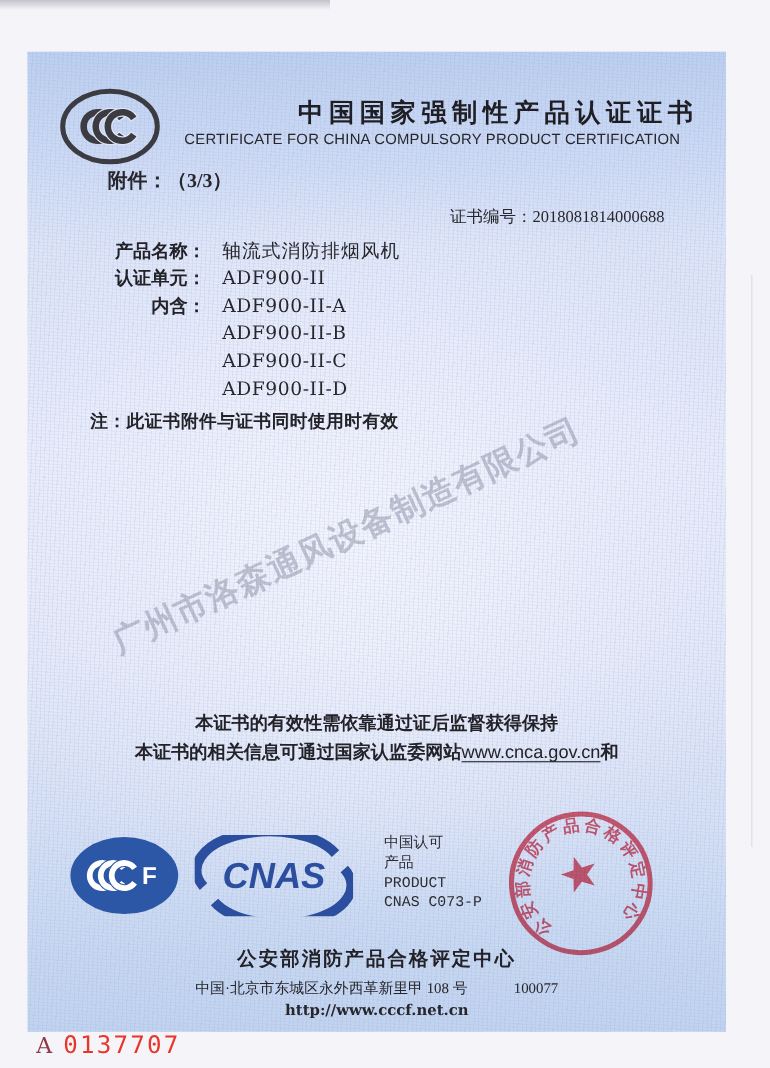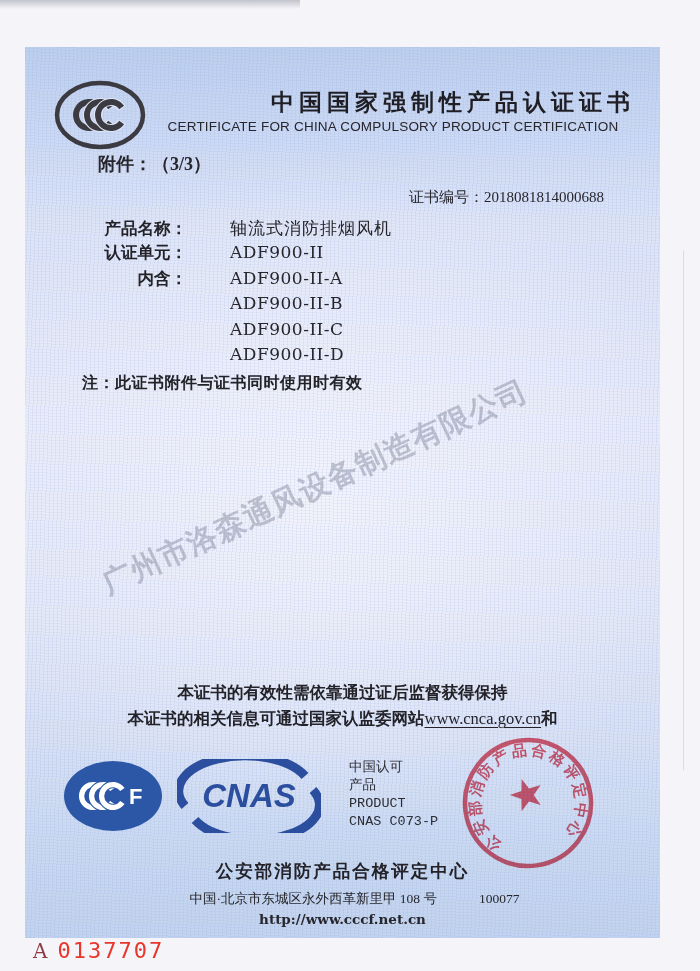--- a/index.html
+++ b/index.html
@@ -31,54 +31,54 @@
   .ccc-logo{position:absolute;left:25px;top:26px;}
   .title-cn{position:absolute;left:130px;top:40px;width:480px;text-align:right;
     font-size:23px;font-weight:700;letter-spacing:5px;color:#1e1e24;}
   .title-en{position:absolute;left:118px;top:72px;width:500px;text-align:center;
     font-family:"Liberation Sans",sans-serif;font-size:13.5px;color:#26262c;letter-spacing:.2px;}
   .attachment{position:absolute;left:73px;top:105px;font-size:18px;font-weight:600;color:#26262c;}
   .cert-no{position:absolute;left:384px;top:141px;font-size:15px;color:#26262c;}
 
   
   .fields{position:absolute;left:50px;top:170px;width:430px;}
-  .frow{display:flex;align-items:baseline;height:25.4px;gap:28px;}
+  .frow{display:flex;align-items:baseline;height:25.4px;}
   .flabel{width:112px;text-align:right;font-size:16.5px;font-weight:700;color:#222228;}
   .fvalue{padding-left:15px;font-size:17px;color:#26262c;letter-spacing:.5px;
     font-family:"DejaVu Serif","Liberation Serif",serif;}
   .fvalue.cn{font-family:"Liberation Serif",serif;letter-spacing:1px;}
   .note{position:absolute;left:57px;top:326px;font-size:16px;font-weight:700;color:#222228;letter-spacing:.5px;}
 
   
   .watermark{position:absolute;left:55px;top:420px;width:470px;text-align:center;
     transform:rotate(-25deg);transform-origin:center;
     font-size:30px;letter-spacing:1px;color:rgba(108,112,136,.38);font-weight:600;white-space:nowrap;}
 
   
-  .validity{position:absolute;left:0;top:632px;width:635px;text-align:center;
+  .validity{position:absolute;left:0;top:598px;width:635px;text-align:center;
     font-family:"Liberation Sans",sans-serif;font-weight:600;font-size:16.5px;color:#222228;line-height:26px;}
   .validity .url{font-weight:400;text-decoration:underline;text-underline-offset:3px;letter-spacing:0;
-    font-family:Liberation Serif, serif;}
+    font-family:Liberation Sans, sans-serif;}
 
   
   .cccf-logo{position:absolute;left:36px;top:712px;}
   .cnas-logo{position:absolute;left:152px;top:712px;}
   .accred{position:absolute;left:324px;top:712px;font-family:Liberation Mono, monospace;
     font-size:13.5px;color:#2c2c33;line-height:18px;}
 
   
   .stamp-label{position:absolute;left:427px;top:758px;font-size:15.5px;color:#45454e;
     letter-spacing:1.5px;font-style:italic;}
   .stamp{position:absolute;left:418px;top:671px;mix-blend-mode:multiply;opacity:.88;}
 
   
   .issuer-name{position:absolute;left:0;top:812px;width:635px;text-align:center;
     font-size:17.5px;font-weight:700;letter-spacing:2px;color:#222228;}
   .issuer-addr{position:absolute;left:0;top:843px;width:635px;text-align:center;
-    font-size:13.5px;color:#26262c;padding-left:12px;}
+    font-size:13.5px;color:#26262c;}
   .issuer-addr .gap{display:inline-block;width:42px;}
   .issuer-web{position:absolute;left:0;top:864px;width:635px;text-align:center;
     font-family:"DejaVu Serif",serif;font-weight:700;font-size:13.5px;color:#26262c;}
 
   
   .serial{position:absolute;left:33px;top:938px;}
   .serial .pfx{font-family:"DejaVu Serif",serif;font-size:20px;color:#8d3a44;margin-right:10px;}
   .serial .num{font-family:"DejaVu Sans Mono",monospace;font-size:22px;color:#e8362b;letter-spacing:2px;}
 </style>
 </head>

